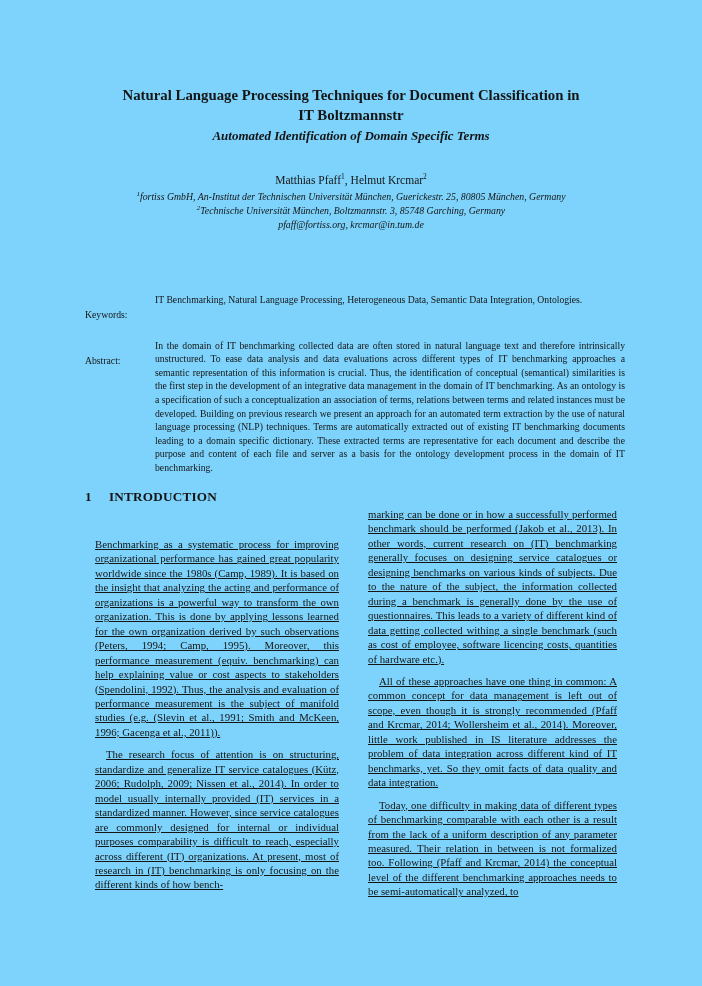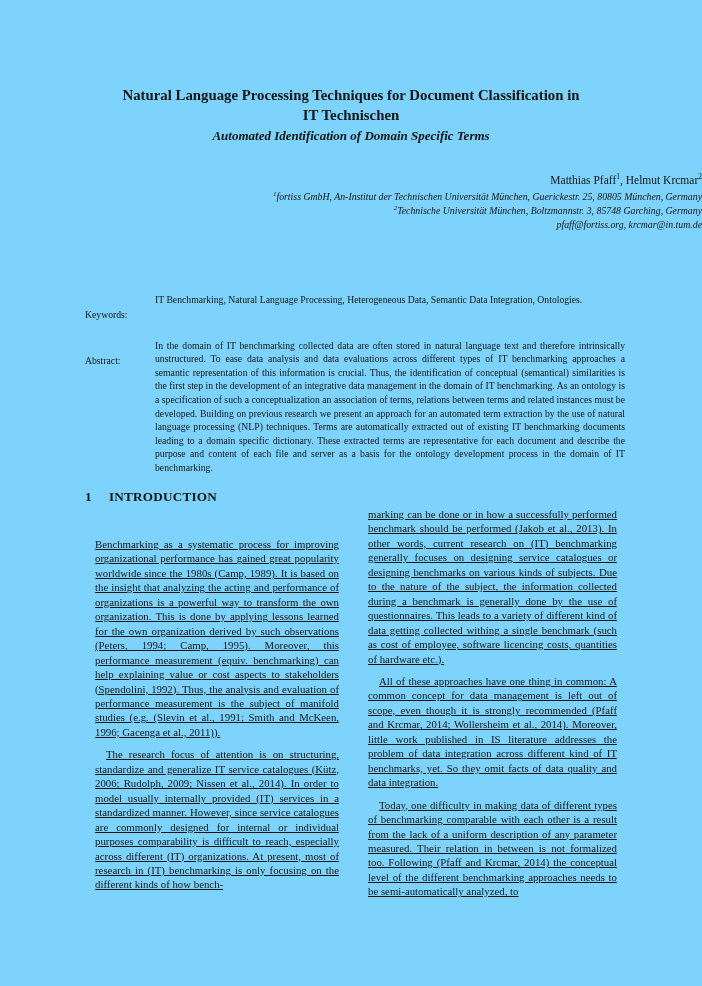--- a/index.html
+++ b/index.html
@@ -37,21 +37,21 @@
     font-style: italic;
     margin-top: 3px;
   }
 
   
   .author-block {
     position: absolute;
     top: 174px;
     left: 0;
     width: 702px;
-    text-align: right;
+    text-align: center;
   }
   .authors-line {
     font-size: 11.5px;
     margin-bottom: 4px;
   }
   .authors-line sup {
     font-size: 7.5px;
     line-height: 0;
   }
   .affiliation-line {
@@ -138,21 +138,21 @@
     width: 265px;
   }
 </style>
 </head>
 <body>
 
 <div class="page">
 
   <div class="title-block">
     <div class="title-line">Natural Language Processing Techniques for Document Classification in</div>
-    <div class="title-line">IT Technischen</div>
+    <div class="title-line">IT Boltzmannstr</div>
     <div class="subtitle">Automated Identification of Domain Specific Terms</div>
   </div>
 
   <div class="author-block">
     <div class="authors-line"><span>Matthias Pfaff</span><sup>1</sup><span>, </span><span>Helmut Krcmar</span><sup>2</sup></div>
     <div class="affiliation-line"><sup>1</sup><span>fortiss GmbH, An-Institut der Technischen Universität München, Guerickestr. 25, 80805 München, Germany</span></div>
     <div class="affiliation-line"><sup>2</sup><span>Technische Universität München, Boltzmannstr. 3, 85748 Garching, Germany</span></div>
     <div class="emails-line">pfaff@fortiss.org, krcmar@in.tum.de</div>
   </div>
 

